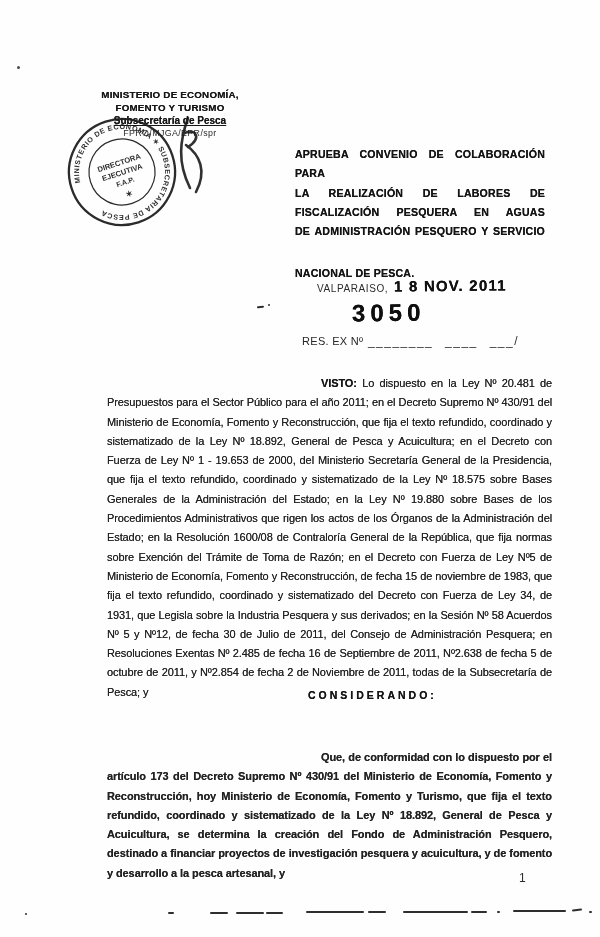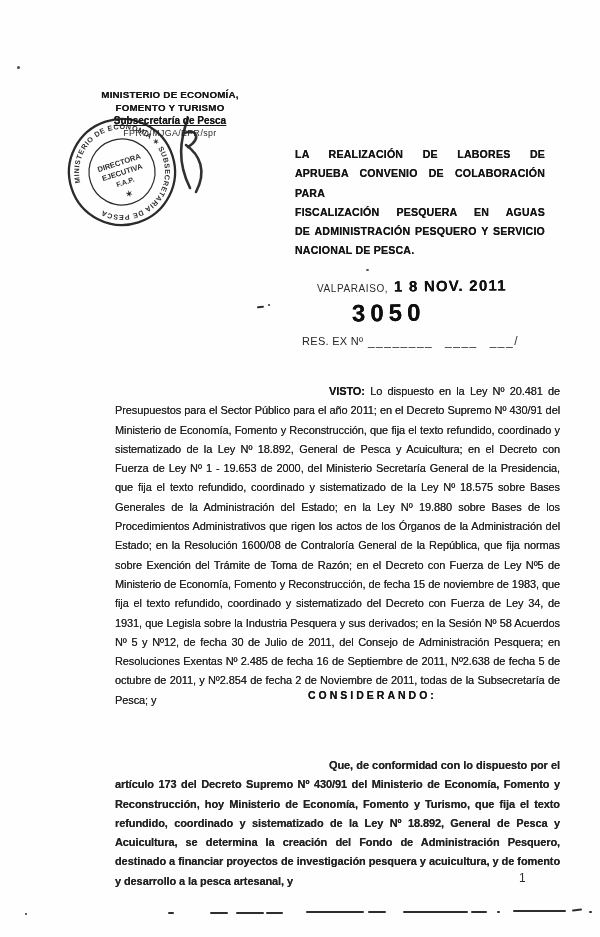--- a/index.html
+++ b/index.html
@@ -12,31 +12,31 @@
   .letterhead{position:absolute;left:86px;top:88px;width:168px;text-align:center;}
   .lh-bold{font-size:9.8px;font-weight:700;line-height:13px;letter-spacing:.2px;color:#161616;text-shadow:0 0 .4px #333;}
   .lh-dept{font-size:10px;font-weight:700;line-height:13px;text-decoration:underline;color:#161616;text-shadow:0 0 .4px #333;}
   .lh-ref{font-size:8.8px;line-height:13px;letter-spacing:.4px;color:#2a2a2a;}
   
   .title-block{position:absolute;left:295px;top:145px;width:250px;}
   .title-line{
     font-size:10.6px;font-weight:700;line-height:19.3px;letter-spacing:.2px;color:#141414;
     text-align:justify;text-align-last:justify;text-shadow:0 0 .4px #222;
   }
-  .title-line:last-child{text-align-last:left;}
+  .title-line:last-child{text-align-last:left;margin-top:23px;}
   
   .city{left:317px;top:283px;font-size:10px;letter-spacing:.6px;color:#2b2b2b;}
   .datestamp{left:394px;top:277px;font-size:15px;font-weight:700;letter-spacing:1.2px;color:#111;transform:rotate(-.6deg);text-shadow:0 0 .5px #000;}
   .resnum{left:352px;top:299px;font-size:24px;font-weight:700;letter-spacing:5px;color:#0f0f0f;transform:rotate(-.8deg);text-shadow:0 0 .6px #000;}
   .resline{left:302px;top:331px;white-space:nowrap;}
   .res-label{font-size:11px;letter-spacing:.3px;color:#262626;margin-top:28px;}
   .res-blank{font-size:12px;letter-spacing:1.5px;word-spacing:7px;color:#333;text-align:right;}
   
   .body-par{
-    position:absolute;left:103px;width:445px;margin:12px;
+    position:absolute;left:103px;width:445px;margin:4px;
     font-size:11px;line-height:19.3px;letter-spacing:-.1px;
     text-align:justify;color:#222;text-shadow:0 0 .45px #444;
   }
   .visto-par{top:370px;text-indent:214px;}
   .visto-label{font-weight:700;color:#141414;}
   .cons-heading{left:308px;top:689px;font-size:10.5px;font-weight:700;letter-spacing:3px;color:#141414;text-shadow:0 0 .4px #222;}
   .cons-par{top:744px;text-indent:214px;font-weight:bold;}
   .pagenum{left:519px;top:871px;font-size:12px;color:#2c2c2c;}
   
   .dot{position:absolute;background:#4a4a4a;border-radius:50%;}
@@ -80,22 +80,22 @@
 
   <svg class="sig-svg" width="90" height="95" viewBox="0 0 90 95">
     <g fill="none" stroke="#1b1b1b" stroke-width="2.6" stroke-linecap="round">
       <path d="M38,8 C30,30 27,52 40,78"></path>
       <path d="M33,24 C45,17 53,28 38,37"></path>
       <path d="M36,35 C50,45 57,61 46,82"></path>
     </g>
   </svg>
 
   <div class="title-block">
+    <div class="title-line">APRUEBA CONVENIO DE COLABORACIÓN PARA</div>
     <div class="title-line">LA REALIZACIÓN DE LABORES DE</div>
-    <div class="title-line">APRUEBA CONVENIO DE COLABORACIÓN PARA</div>
     <div class="title-line">FISCALIZACIÓN PESQUERA EN AGUAS</div>
     <div class="title-line">DE ADMINISTRACIÓN PESQUERO Y SERVICIO</div>
     <div class="title-line">NACIONAL DE PESCA.</div>
   </div>
 
   <div class="abs city">VALPARAISO,</div>
   <div class="abs datestamp">1 8 NOV. 2011</div>
   <div class="abs resnum">3050</div>
   <div class="abs resline">
     <span class="res-label">RES. EX Nº</span>

